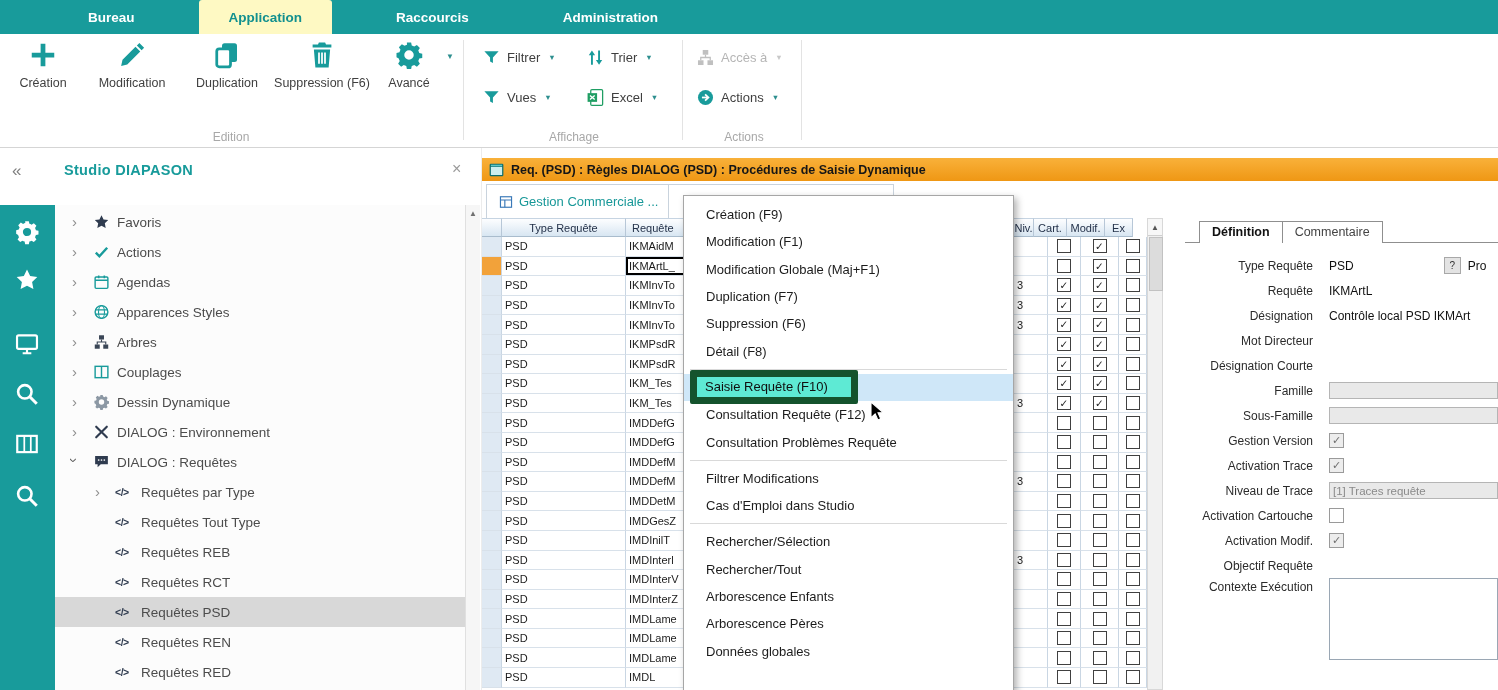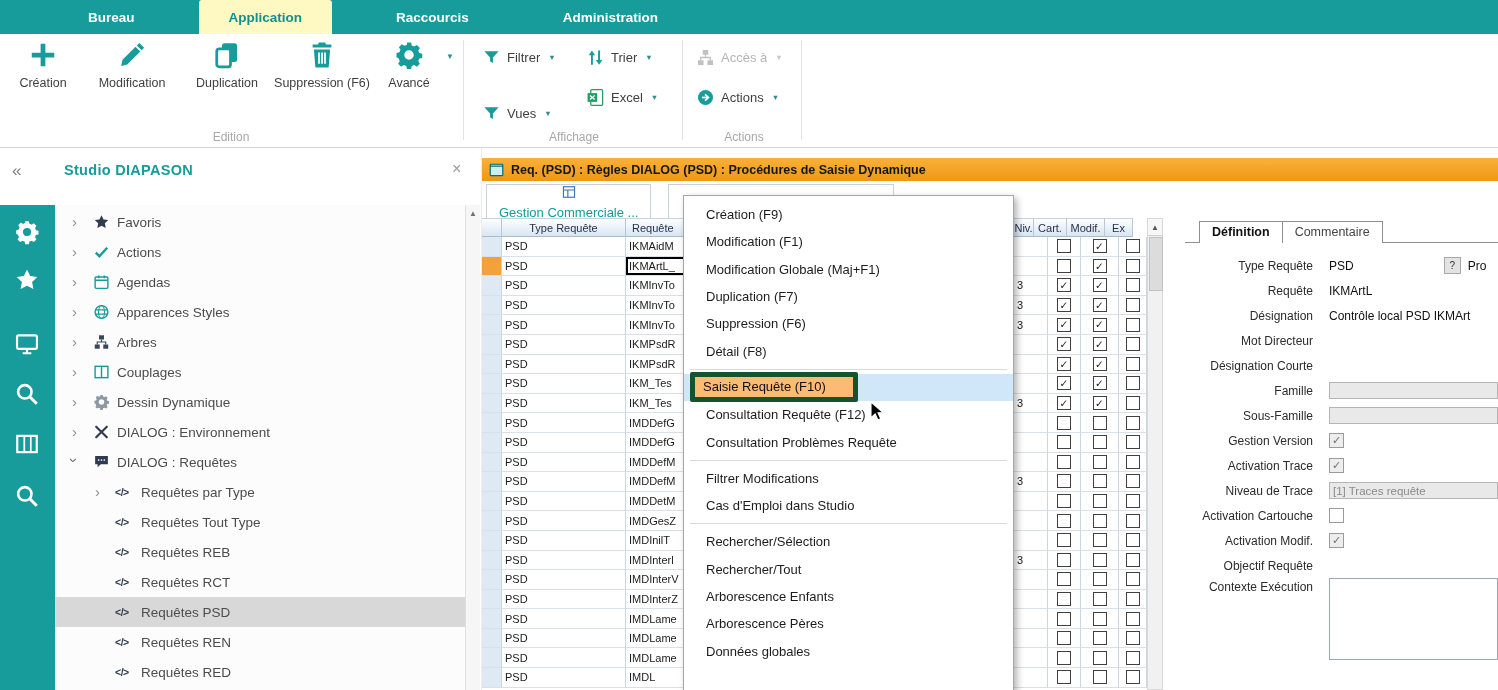--- a/index.html
+++ b/index.html
@@ -62,21 +62,21 @@
 
   .vsep-main{position:absolute;left:481px;top:148px;width:1px;height:542px;background:#ececec;}
 
   
   .title-bar{position:absolute;left:482px;top:158px;width:1016px;height:23px;
     background:linear-gradient(#f9b13a,#ef9714);display:flex;align-items:center;gap:7px;
     padding-left:7px;box-sizing:border-box;font-size:12.5px;font-weight:bold;color:#161616;white-space:nowrap;}
   .tb-icon{width:15px;height:14px;flex:0 0 auto;}
   .doc-tabs{position:absolute;left:482px;top:181px;width:681px;height:37px;background:#fff;}
   .doc-tab{position:absolute;top:3px;height:33px;display:flex;align-items:center;gap:6px;
-    padding:0 12px;border:1px solid #c9d3dd;border-bottom:none;background:#fff;color:#189898;font-size:13px;white-space:nowrap;flex-direction:column;}
+    padding:0 12px;border:1px solid #c9d3dd;border-bottom:none;background:#fff;color:#189898;font-size:13px;white-space:nowrap;}
   .doc-tab.first{left:4px;}
   .doc-tab.ghost{left:186px;width:200px;color:#777;}
   .dt-icon{width:14px;height:14px;flex:0 0 auto;}
 
   
   .grid{position:absolute;left:482px;top:218px;width:665px;height:472px;background:#fff;
     font-size:11px;color:#1b1b1b;display:flex;flex-direction:column;overflow:hidden;}
   .grow{display:flex;height:19.6px;flex:0 0 auto;}
   .grow.ghead{height:19px;}
   .gcell{border-right:1px solid #c9d6e3;border-bottom:1px solid #d8e1ea;display:flex;align-items:center;
@@ -118,21 +118,21 @@
   .dp-help{width:15px;height:15px;background:#e3e3e3;border:1px solid #a8a8a8;font-size:10px;display:flex;
     align-items:center;justify-content:center;color:#333;margin-left:90px;}
   .dp-suffix{margin-left:7px;color:#101010;}
 
   
   .menu{position:absolute;left:683px;top:195px;width:331px;height:496px;background:#fff;border:1px solid #a6a6a6;
     box-shadow:3px 3px 7px rgba(0,0,0,.3);padding-top:5px;box-sizing:border-box;z-index:10;}
   .mitem{height:27.3px;display:flex;align-items:center;padding-left:22px;font-size:13px;color:#1c1c1c;white-space:nowrap;}
   .msep{height:1px;background:#d9d9d9;margin:4px 6px;}
   .mitem.hl{background:#cfe7f8;padding-left:6px;}
-  .hl-green{background:#fdba74;border:5px solid #14532d;border-radius:2px;padding:2px 8px 3px;min-width:168px;box-sizing:border-box;color:#101010;}
+  .hl-green{background:#5eead4;border:7px solid #14532d;border-radius:2px;padding:2px 8px 3px;min-width:168px;box-sizing:border-box;color:#101010;}
 
   .cursor{position:absolute;left:869px;top:401px;width:20px;height:22px;z-index:30;}
 </style>
 </head>
 <body>
 
 <div class="screen">
 
   <div class="ribbon-tabs" id="ribbonTabs">
       <div class="rtab">Bureau</div>
@@ -204,21 +204,21 @@
         <div class="rbs" style="left: 118px; top: 14px;">
           <span class="ic ic-sort">
             <svg viewBox="0 0 24 24">
               <path fill="currentCol" d="M0 0"></path>
               <path fill="currentColor" d="M7.5 3l-4 6h8zM6.3 9h2.4v12H6.3zM16.5 21l4-6h-8zM15.3 3h2.4v12h-2.4z"></path>
             </svg>
           </span>
           <span class="lbl">Trier</span>
           <span class="dd">▼</span>
         </div>
-        <div class="rbs" style="left: 14px; top: 70px;">
+        <div class="rbs" style="left: 14px; top: 54px;">
           <span class="ic ic-filter">
             <svg viewBox="0 0 24 24">
               <path fill="currentColor" d="M3 4h18l-7.2 8.1V19l-3.6-1.8v-5.1z"></path>
             </svg>
           </span>
           <span class="lbl">Vues</span>
           <span class="dd">▼</span>
         </div>
         <div class="rbs" style="left: 118px; top: 54px;">
           <span class="ic ic-excel">

